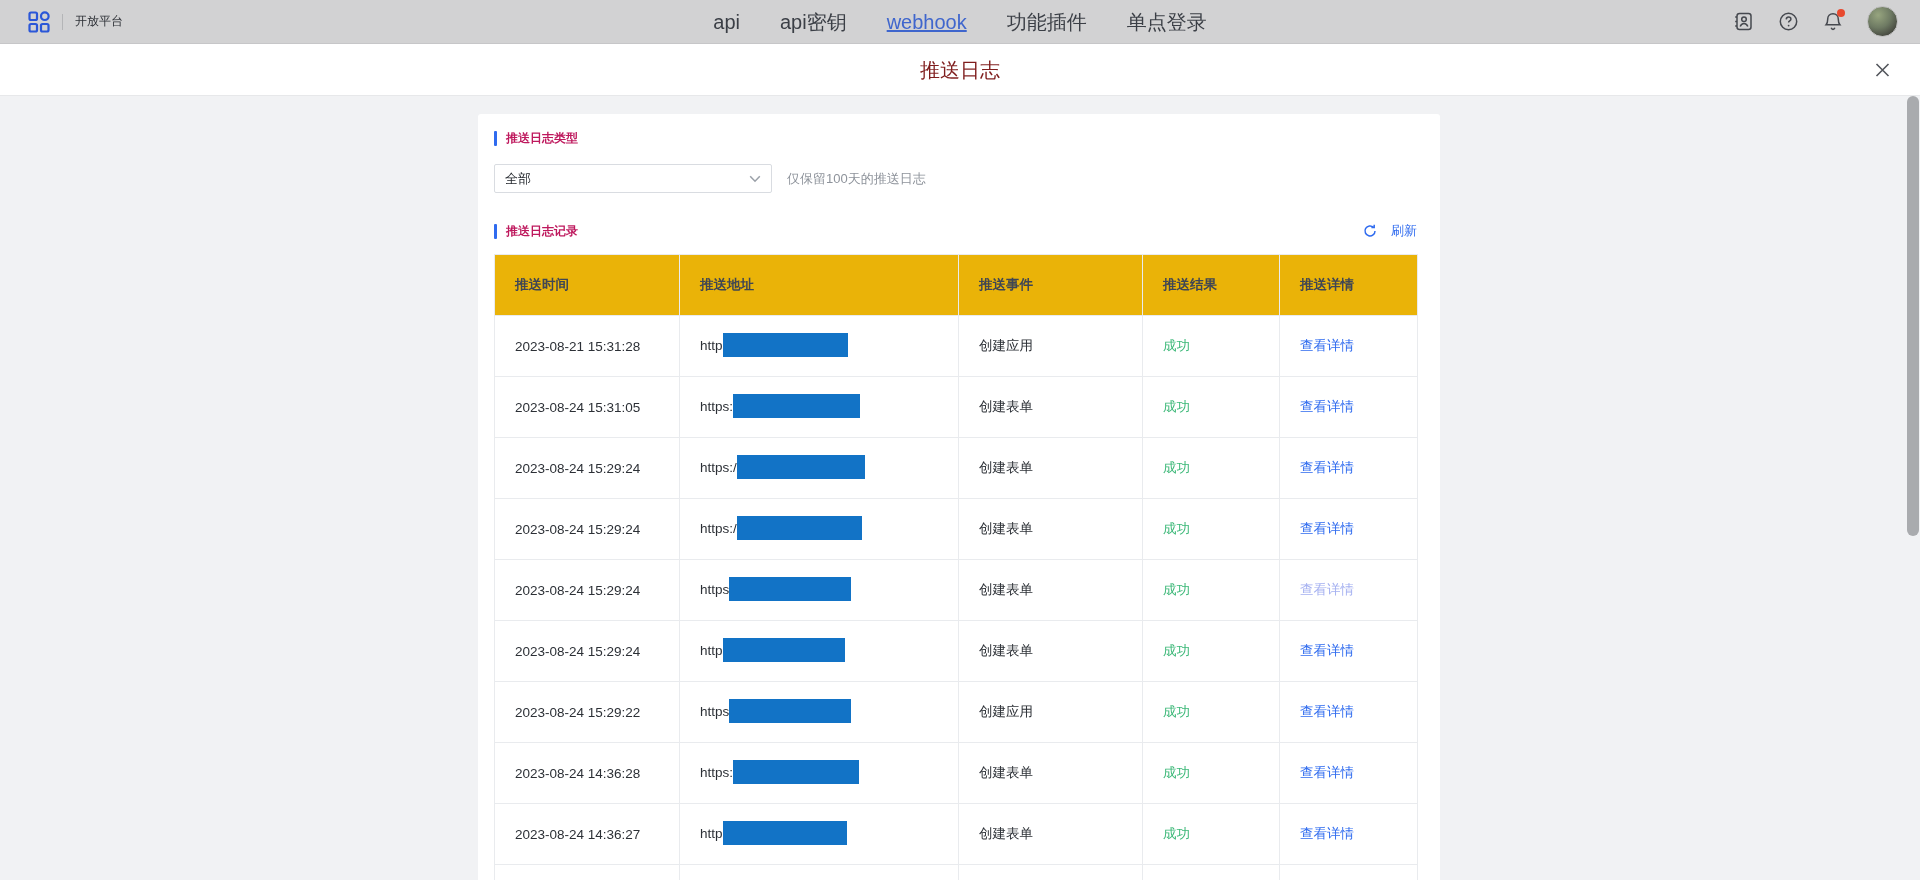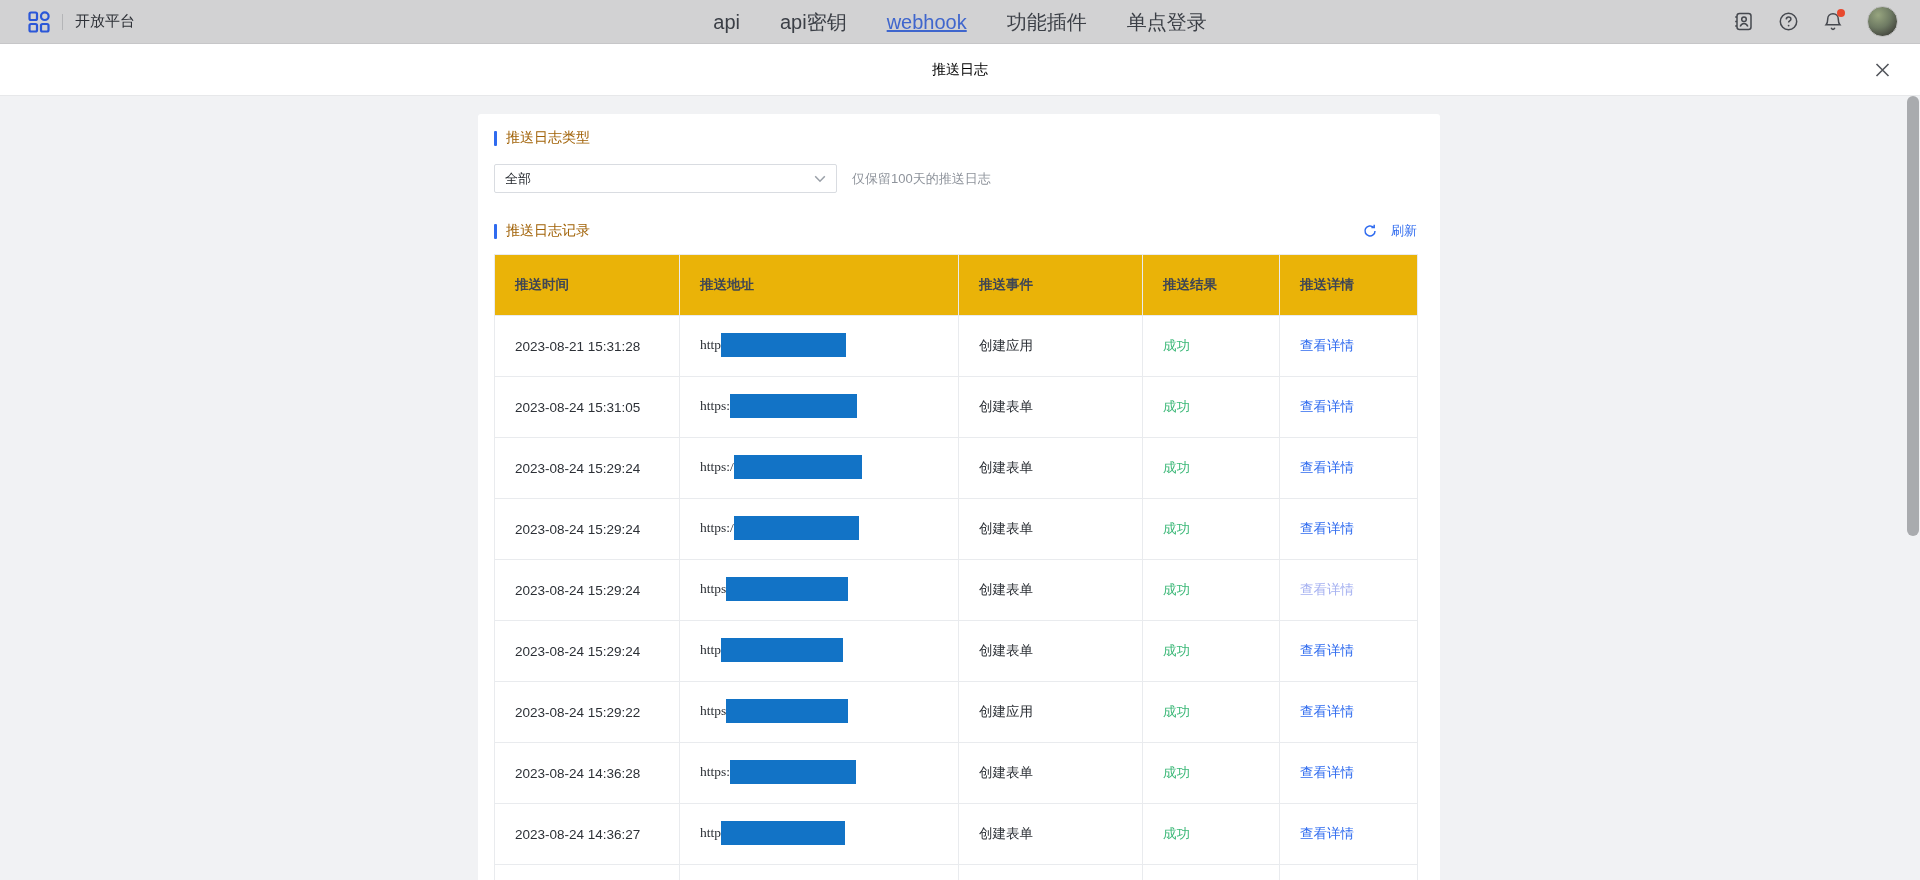--- a/index.html
+++ b/index.html
@@ -10,21 +10,21 @@
   }
   
   .topbar{
     position:absolute;top:0;left:0;right:0;height:44px;
     background:#d2d2d3;border-bottom:1px solid #c6c6c8;
     display:flex;align-items:center;justify-content:space-between;
     padding:0 22px 0 28px;box-sizing:border-box;z-index:5;
   }
   .topbar-left{display:flex;align-items:center;gap:12px;}
   .tb-divider{width:1px;height:16px;background:#b4b5b7;}
-  .app-title{font-size:15px;color:#2d3036;}
+  .app-title{font-size:12px;color:#2d3036;}
   .topbar-tabs{
     position:absolute;left:50%;top:0;transform:translateX(-50%);
     height:44px;display:flex;align-items:center;gap:40px;
     font-size:20px;color:#3b3f46;white-space:nowrap;
   }
   .tab{cursor:pointer;}
   .tab.active{color:#3f66cd;text-decoration:underline;}
   .topbar-right{display:flex;align-items:center;gap:24px;}
   .tb-icon{position:relative;display:inline-flex;cursor:pointer;}
   .bell-dot{position:absolute;top:-2px;right:-2px;width:8px;height:8px;border-radius:50%;background:#e8492e;}
@@ -33,53 +33,53 @@
     background:radial-gradient(circle at 35% 28%,#97a57f,#6e7a63 45%,#44463e 80%,#2e2f2b 100%);
     border:1px solid #bdbdbd;box-sizing:border-box;
   }
   
   .modal-header{
     position:absolute;top:44px;left:0;right:0;height:51px;background:#ffffff;
     border-bottom:1px solid #e7e8ea;z-index:4;
   }
   .modal-title{
     position:absolute;left:50%;top:50%;transform:translate(-50%,-50%);
-    font-size:14px;color:#000000;
+    font-size:20px;color:#7f1d1d;
   }
   .close-btn{
     position:absolute;right:26px;top:50%;transform:translateY(-50%);
     background:none;border:none;padding:4px;cursor:pointer;line-height:0;
   }
   
   .content{position:absolute;top:96px;left:0;right:0;bottom:0;background:#f1f2f4;overflow:hidden;}
   .card{
     position:absolute;left:478px;top:18px;width:962px;height:1080px;
     background:#ffffff;border-radius:3px;box-sizing:border-box;
     padding:14px 23px 0 16px;
   }
   .section-title{display:flex;align-items:center;gap:9px;height:20px;
-    font-size:14px;font-weight:400;color:#a16207;}
+    font-size:12px;font-weight:700;color:#be185d;}
   .accent-bar{width:3px;height:15px;background:#2f6bef;border-radius:1px;}
   .filter-row{margin-top:16px;display:flex;align-items:center;}
   .select{
-    width:343px;height:29px;border:1px solid #d9dce1;border-radius:2px;
+    width:278px;height:29px;border:1px solid #d9dce1;border-radius:2px;
     display:flex;align-items:center;justify-content:space-between;
     padding:0 10px;box-sizing:border-box;font-size:13px;color:#24282e;
     background:#fff;cursor:pointer;
   }
   .hint{margin-left:15px;font-size:13px;color:#8e939b;}
   .section-title-row{margin-top:28px;display:flex;align-items:center;justify-content:space-between;}
   .refresh{display:flex;align-items:center;gap:14px;color:#2f6bef;font-size:13px;cursor:pointer;}
   
   table{margin-top:13px;border-collapse:collapse;table-layout:fixed;width:923px;font-size:13.5px;}
   th,td{border:1px solid #e9ebee;padding:0 8px 0 20px;height:60px;
     text-align:left;vertical-align:middle;overflow:hidden;}
   th{background:#eab308;color:#3f4654;font-weight:600;}
   td{color:#2c3036;font-weight:400;}
-  .url-cell{white-space:nowrap;font-family:Liberation Serif, serif;}
+  .url-cell{white-space:nowrap;}
   .redaction{display:inline-block;height:24px;background:#1273c6;vertical-align:middle;margin-top:-2px;}
   .result-cell{color:#3cb878;}
   .detail-link{color:#2f6bef;cursor:pointer;text-decoration:none;}
   .detail-link.faded{color:#a5b1f1;}
   
   .scrollbar{position:absolute;top:0;right:0;width:14px;height:100%;background:#f1f2f4;}
   .scroll-thumb{position:absolute;top:0;left:1px;width:12px;height:440px;background:#a9abae;border-radius:6px;}
 </style>
 </head>
 <body>

